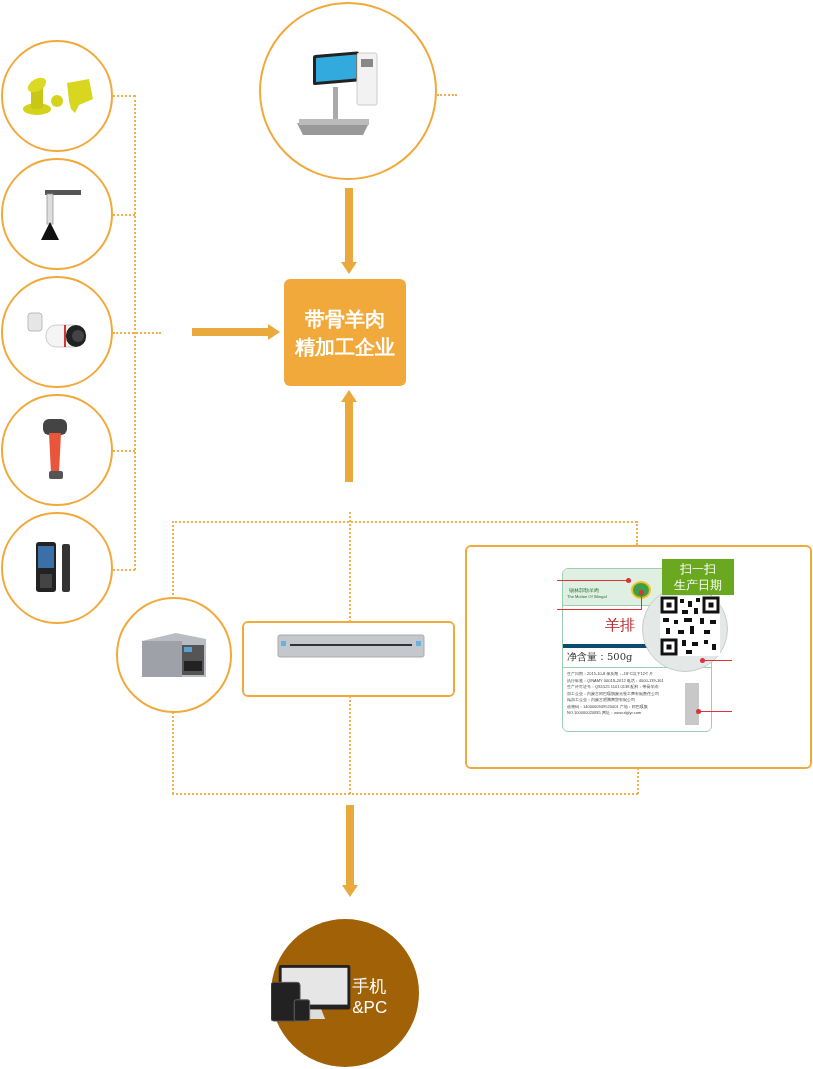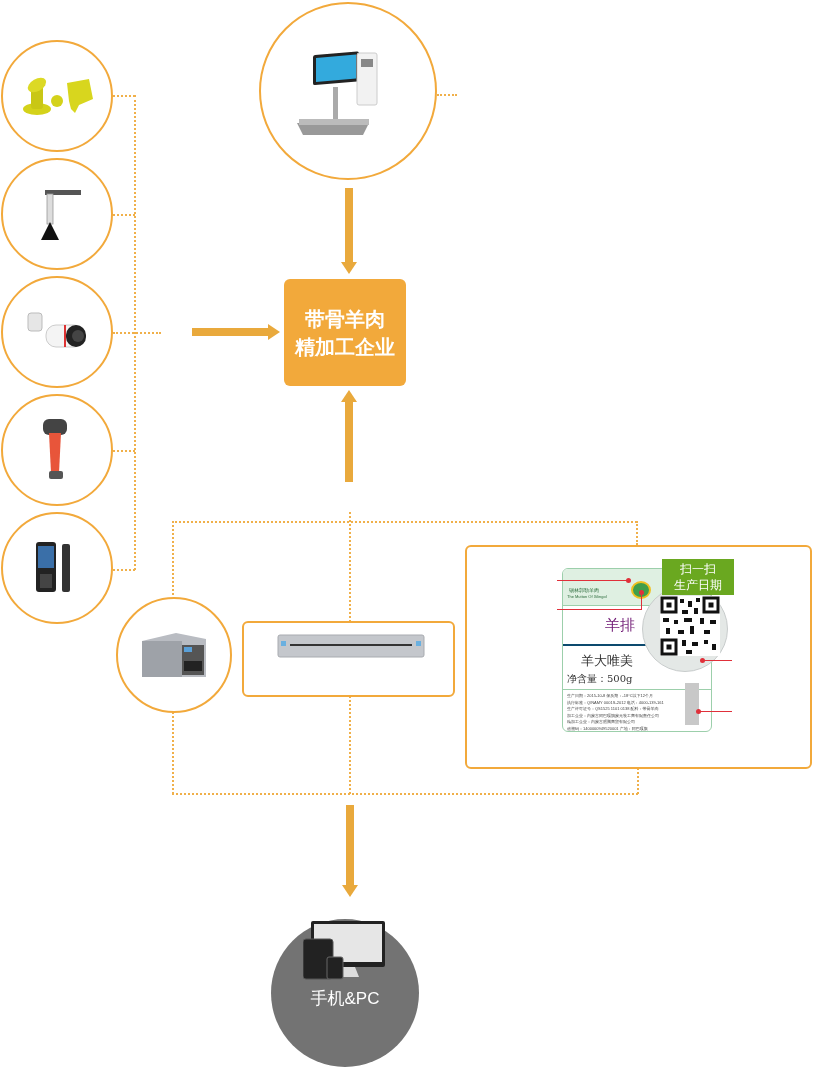--- a/index.html
+++ b/index.html
@@ -8,21 +8,21 @@
   .circle{position:absolute;border:2.5px solid #f2a93b;border-radius:50%;background:#fff;box-sizing:border-box;display:flex;align-items:center;justify-content:center;}
   .dot-h{position:absolute;height:0;border-top:2px dotted #f0b04a;}
   .dot-v{position:absolute;width:0;border-left:2px dotted #f0b04a;}
   .arrow-v{position:absolute;width:8px;background:#e9a93c;}
   .arrow-h{position:absolute;height:8px;background:#e9a93c;}
   .tri-down{position:absolute;width:0;height:0;border-left:8px solid transparent;border-right:8px solid transparent;border-top:12px solid #e9a93c;}
   .tri-up{position:absolute;width:0;height:0;border-left:8px solid transparent;border-right:8px solid transparent;border-bottom:12px solid #e9a93c;}
   .tri-right{position:absolute;width:0;height:0;border-top:8px solid transparent;border-bottom:8px solid transparent;border-left:12px solid #e9a93c;}
   .platform{position:absolute;left:284px;top:279px;width:122px;height:107px;background:#f2a93b;border-radius:6px;display:flex;flex-direction:column;align-items:center;justify-content:center;color:#fff;font-weight:bold;font-size:20px;line-height:28px;}
   .rbox{position:absolute;border:2.5px solid #f2a93b;border-radius:6px;box-sizing:border-box;background:#fff;}
-  .bottom-circle{position:absolute;left:271px;top:919px;width:148px;height:148px;border-radius:50%;background:#737373;display:flex;flex-direction:column;align-items:center;justify-content:flex-start;}
+  .bottom-circle{position:absolute;left:271px;top:919px;width:148px;height:148px;border-radius:50%;background:#a16207;display:flex;align-items:center;justify-content:flex-start;}
   .pc-label{color:#fff;font-size:17px;margin-top:6px;}
   .label-card{position:absolute;left:562px;top:568px;width:150px;height:164px;background:#fff;border:1.5px solid #9ccfab;border-radius:6px;box-sizing:border-box;overflow:hidden;}
   .scan-badge{position:absolute;left:653px;top:559px;width:72px;height:36px;background:#6aa820;color:#fff;font-size:12px;line-height:16px;text-align:center;padding-top:2px;box-sizing:border-box;margin-left:9px;}
   .red-line{position:absolute;height:1px;background:#e0303a;}
   .red-dot{position:absolute;width:5px;height:5px;border-radius:50%;background:#e0303a;}
 </style>
 </head>
 <body>
 
 <div class="circle" style="left:1px;top:40px;width:112px;height:112px;">
@@ -129,22 +129,21 @@
 </div>
 
 <div class="rbox" style="left:465px;top:545px;width:347px;height:224px;"></div>
 
 <div class="label-card">
   <div style="height:36px;background:#dff0e2;border-bottom:1px solid #9ccfab;position:relative;">
     <div style="position:absolute;left:6px;top:18px;font-size:5px;color:#2a6a3a;">锡林郭勒羊肉</div>
     <div style="position:absolute;left:4px;top:25px;font-size:4px;color:#2a6a3a;">The Mutton Of Xilingol</div>
     <div style="position:absolute;left:68px;top:12px;width:16px;height:14px;border-radius:50%;background:#3f9e4a;border:2px solid #f0c020;"></div>
   </div>
-  <div style="height:38px;display:flex;align-items:center;padding-left:42px;font-family:'DejaVu Serif',serif;font-size:15px;color:#701a75;border-bottom:2px solid #0c4a6e;">羊排</div>
-  <div style="padding:6px 0 0 18px;font-family:'DejaVu Serif',serif;font-size:13px;color:#333;">羊大唯美</div>
+  <div style="height:38px;display:flex;align-items:center;padding-left:42px;font-family:'DejaVu Serif',serif;font-size:15px;color:#b91c1c;border-bottom:4px solid #0c4a6e;">羊排</div>
   <div style="padding:2px 0 0 4px;font-family:'DejaVu Serif',serif;font-size:10px;color:#333;border-bottom:1px solid #9ccfab;padding-bottom:3px;">净含量：500g</div>
   <div style="padding:3px 0 0 4px;font-size:4px;line-height:6.5px;color:#444;">
     <div>生产日期：2015-10-8  保质期：-18°C以下12个月</div>
     <div>执行标准：Q/NAMY 0001S-2012  电话：4000-139-161</div>
     <div>生产许可证号：QS1525 1101 0138  配料：带骨羊肉</div>
     <div>加工企业：内蒙古阿巴嘎旗蒙元牧工商有限责任公司</div>
     <div>精加工企业：内蒙古肥腾商贸有限公司</div>
     <div>追溯码：1400000949520001  产地：阿巴嘎旗</div>
     <div>NO.100000020835  网址：www.xlglyr.com</div>
   </div>

